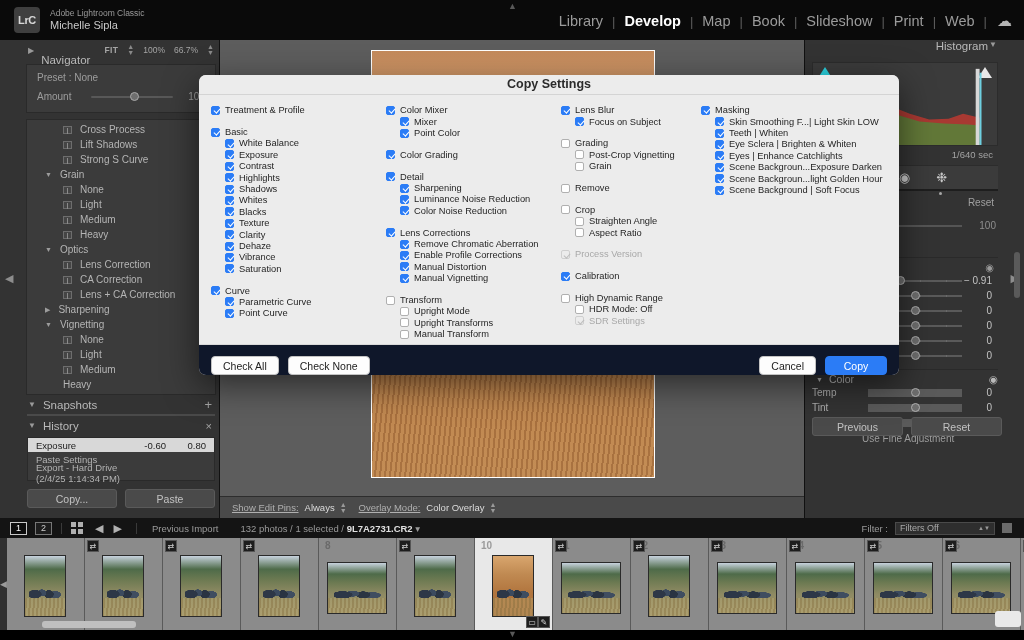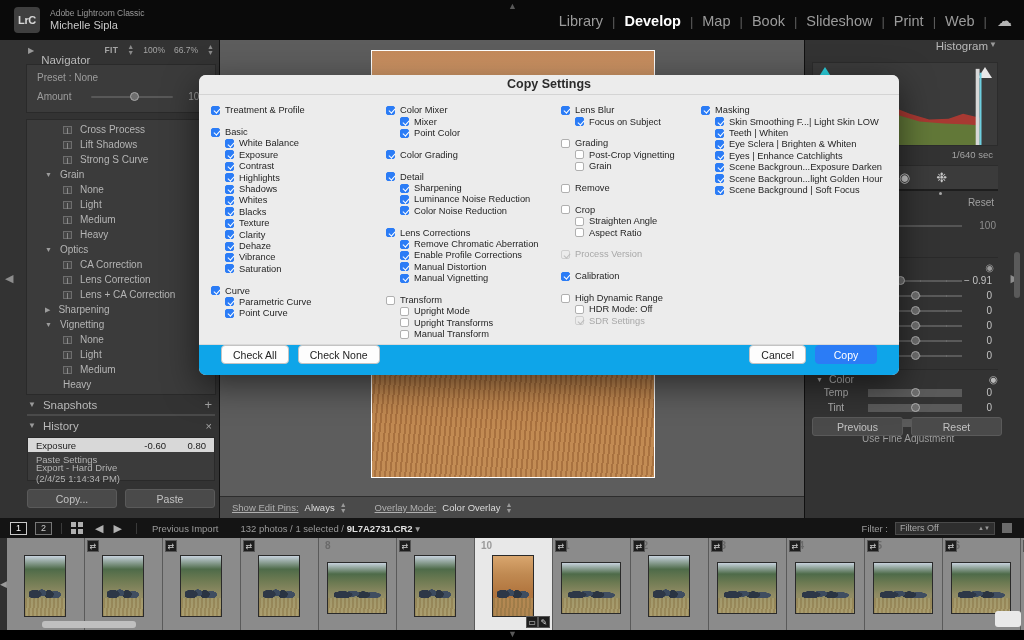--- a/index.html
+++ b/index.html
@@ -213,21 +213,21 @@
   .mask-slider-row .track .knob {
     position: absolute; top: -4px; left: 30%; width: 9px; height: 9px;
     border-radius: 50%; background: #6e6e6e; border: 1px solid #a9a9a9;
   }
   .mask-slider-row .v { width: 26px; text-align: right; font-size: 10px; color: #8e8e8e; }
   .auto-lbl { font-size: 10px; color: #b0b0b0; margin-top: 7px; }
 
   .basic-sec { margin: 8px 7px 0 7px; border-top: 1px solid #2a2a2a; padding-top: 4px; }
   .eye-right { text-align: right; color: #9a9a9a; font-size: 10px; padding-right: 4px; }
   .srow { display: flex; align-items: center; height: 15px; font-size: 10px; color: #b0b0b0; }
-  .srow .nm { width: 56px; text-align: center; padding-right: 8px; }
+  .srow .nm { width: 56px; text-align: left; padding-right: 8px; }
   .srow .track {
     position: relative; flex: 1; height: 2px; background: #5a5a5a;
     background-image: repeating-linear-gradient(to right, #6a6a6a 0 1px, transparent 1px 26px);
   }
   .srow .track .knob {
     position: absolute; top: -4px; width: 9px; height: 9px; border-radius: 50%;
     background: #6e6e6e; border: 1px solid #b0b0b0;
   }
   .srow .v { width: 36px; text-align: right; padding-right: 6px; color: #c4c4c4; }
 
@@ -381,22 +381,22 @@
   }
   .cbx.dis { background: #ececec; border-color: #cfcfcf; }
   .cbx.dis::after {
     content: ""; position: absolute; left: 2.5px; top: 0.6px;
     width: 2.6px; height: 5.2px; border: solid #bdbdbd;
     border-width: 0 1.4px 1.4px 0; transform: rotate(42deg);
   }
 
   .dlg-footer {
     height: 42px; border-top: 1px solid #d9d9d9;
-    display: flex; align-items: flex-start; padding: 0 22px;
-    background: #0ea5e9;
+    display: flex; align-items: flex-end; padding: 0 12px;
+    background: #0f172a;
   }
   .dlg-btn {
     height: 19px; padding: 0 11px; border-radius: 4px; font-size: 10.5px;
     display: flex; align-items: center; justify-content: center; cursor: pointer;
     border: 1px solid #c3c3c3; background: #fdfdfd; color: #222;
   }
   .dlg-btn.primary { background: #2b7cf6; border-color: #2b7cf6; color: #fff; min-width: 62px; }
   .dlg-btn + .dlg-btn { margin-left: 9px; }
   .spacer { flex: 1; }
 </style>
@@ -491,25 +491,25 @@
             <div class="pl-item">
               <span class="sq"></span>
               <span>Heavy</span>
             </div>
             <div class="pl-group">
               <span class="tri">▼</span>
               <span>Optics</span>
             </div>
             <div class="pl-item">
               <span class="sq"></span>
+              <span>Lens Correction</span>
+            </div>
+            <div class="pl-item">
+              <span class="sq"></span>
               <span>CA Correction</span>
-            </div>
-            <div class="pl-item">
-              <span class="sq"></span>
-              <span>Lens Correction</span>
             </div>
             <div class="pl-item">
               <span class="sq"></span>
               <span>Lens + CA Correction</span>
             </div>
             <div class="pl-group">
               <span class="tri">▶</span>
               <span>Sharpening</span>
             </div>
             <div class="pl-group">
@@ -576,21 +576,21 @@
           <div class="fig" style="left:22%;height:22%"></div>
           <div class="fig" style="left:40%;height:26%"></div>
           <div class="fig" style="left:58%;height:24%;width:18px"></div>
           <div class="fig" style="left:74%;height:27%"></div>
         </div>
       </div>
       <div class="toolbar-center">
         <span class="lbl">Show Edit Pins:</span>
         <span class="val">Always</span>
         <span class="stepper">▲<br>▼</span>
-        <span class="lbl" style="margin-left:28px">Overlay Mode:</span>
+        <span class="lbl" style="margin-left:12px">Overlay Mode:</span>
         <span class="val">Color Overlay</span>
         <span class="stepper">▲<br>▼</span>
       </div>
     </div>
 
     <div class="rightpanel">
       <div class="right-arrow-tab">▶</div>
       <div class="rp-scroll"></div>
       <div class="rp-inner">
         <div class="rp-header">

